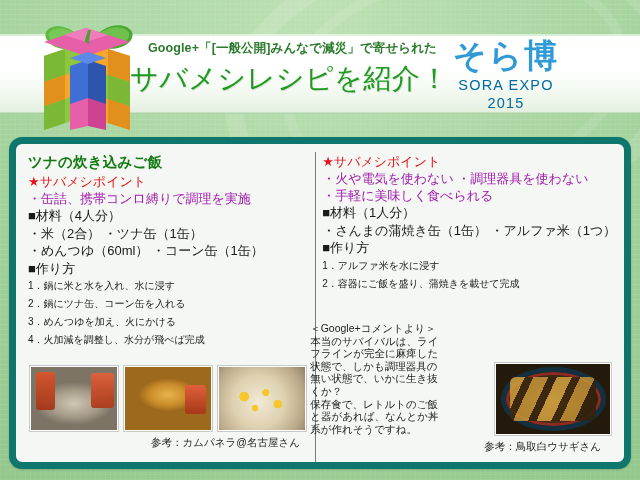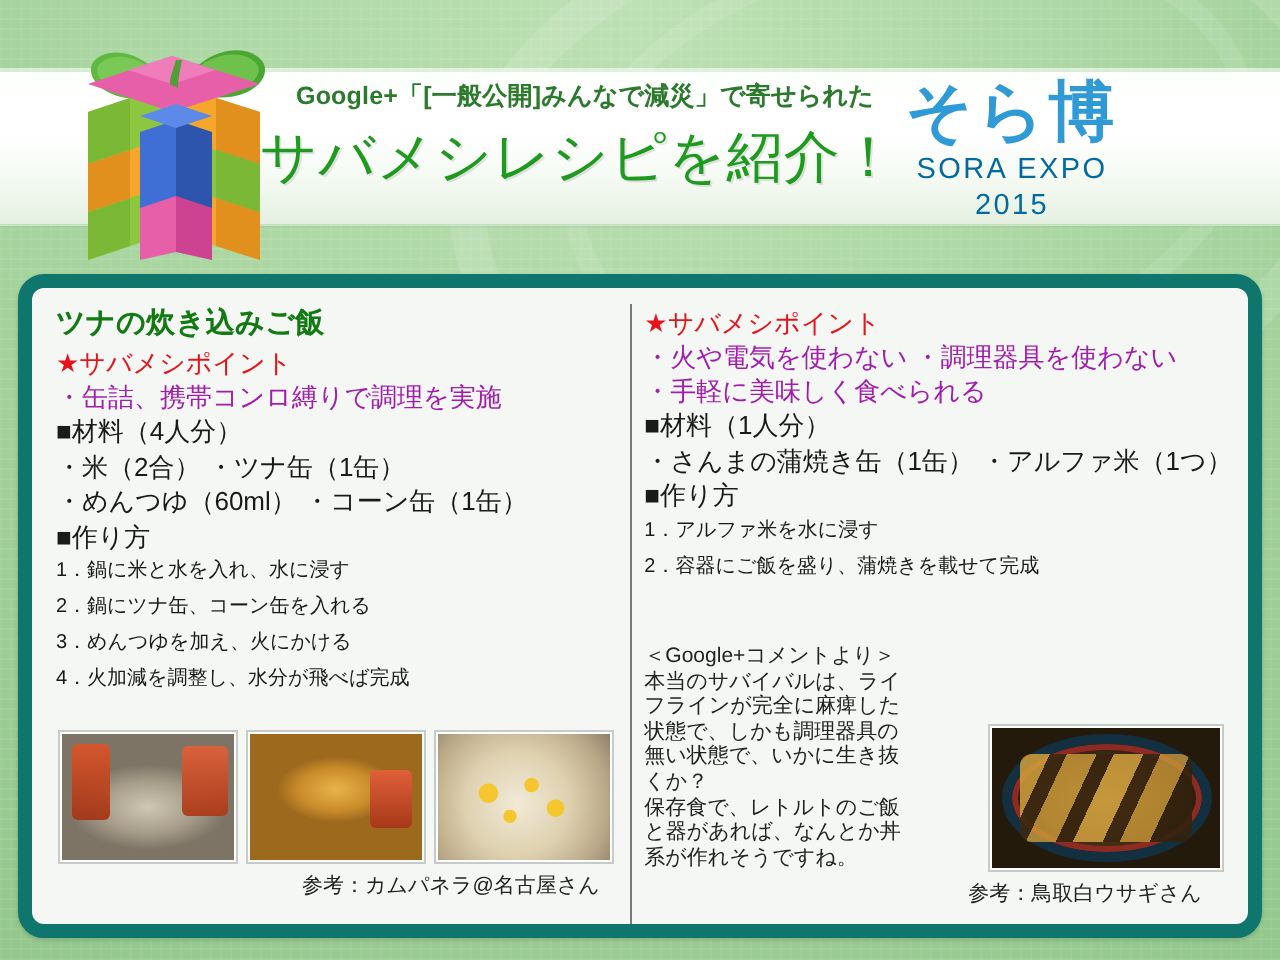--- a/index.html
+++ b/index.html
@@ -120,21 +120,21 @@
   }
   .item-line{
     font-size:13px;color:#1a1a1a;line-height:17.5px;
   }
   .step-line{
     font-size:10px;color:#1a1a1a;line-height:18px;
   }
 
   
   #comment-box{
-    position:absolute;left:12px;top:178px;width:163px;
+    position:absolute;left:0;top:178px;width:163px;
     font-size:10.5px;color:#222;line-height:12.6px;
   }
   #comment-box p{margin:0;}
 
   
   .photo{
     position:absolute;border:1px solid #ffffff;box-sizing:border-box;
     box-shadow:0 0 0 1px rgba(0,0,0,.18);
     overflow:hidden;
   }

